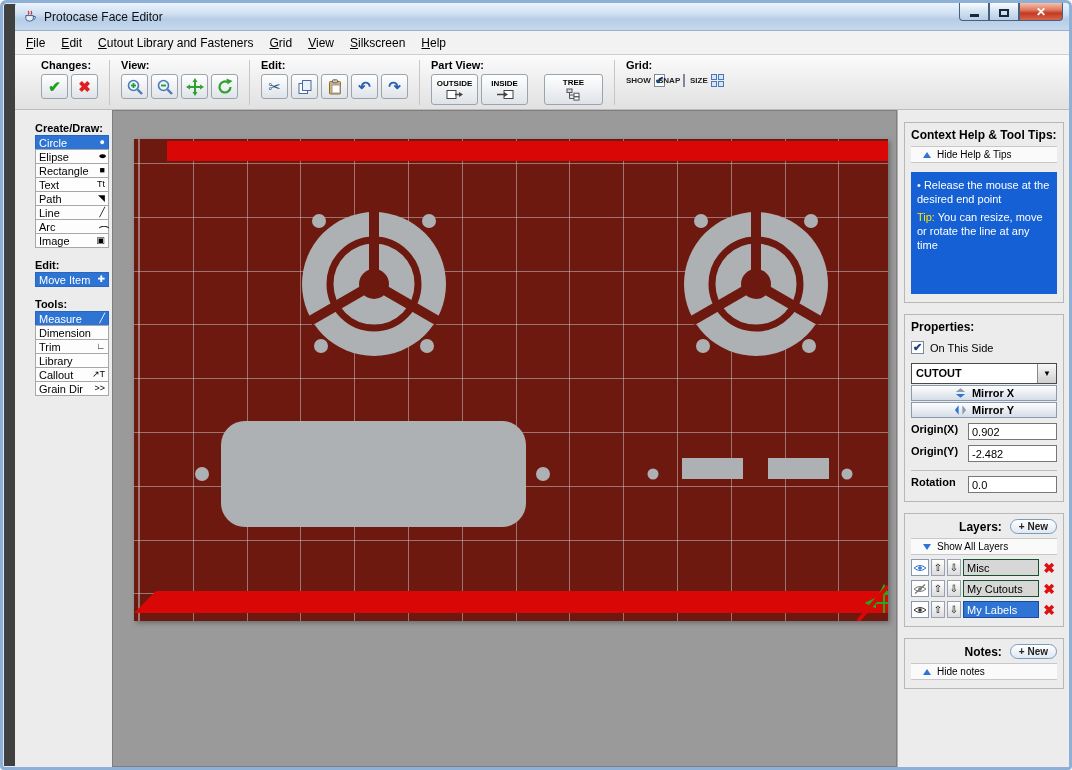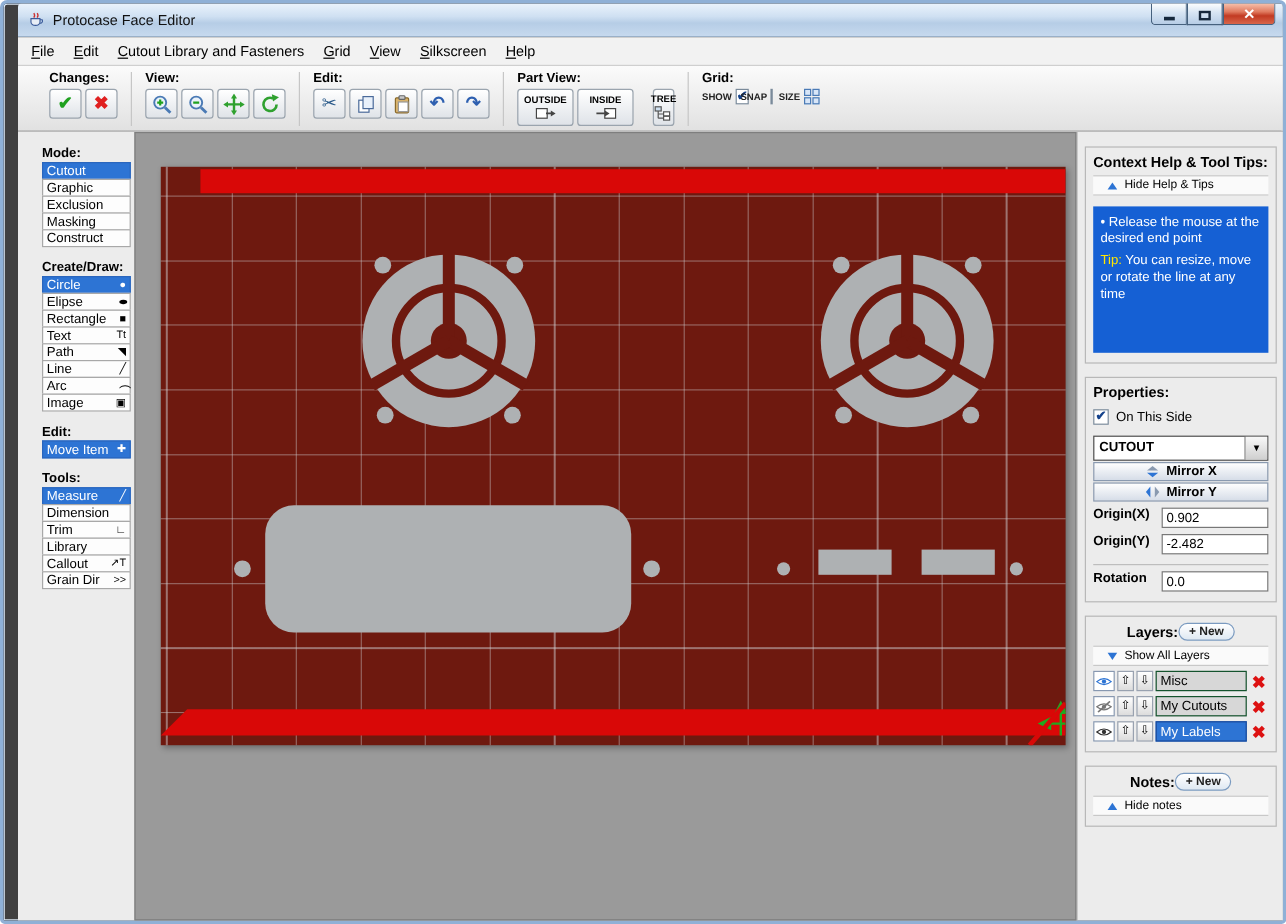--- a/index.html
+++ b/index.html
@@ -38,21 +38,21 @@
   .tbtns { display:flex; gap:3px; }
   .tbtn { width:27px; height:25px; border:1px solid #9aa4ae; border-radius:3px; cursor:pointer;
           background:linear-gradient(#ffffff,#dfe3e8); display:flex; align-items:center;
           justify-content:center; padding:0; }
   .glyph { font-size:15px; font-weight:bold; line-height:1; }
   .glyph.green { color:#1fa11f; } .glyph.red { color:#e02020; }
   .glyph.blue { color:#2d5fb0; } .glyph.steel { color:#2a5a8a; font-weight:normal; }
   .vsep { width:1px; align-self:stretch; background:#c6c6c6; margin:1px 11px 0; }
   .pv-btn { width:47px; height:31px; flex-direction:column; gap:1px; font-size:8px; font-weight:bold;
             font-family:inherit; }
-  .pv-btn.tree { width:18px; }
+  .pv-btn.tree { width:59px; }
   .grid-cols { display:flex; gap:6px; }
   .gcol { display:flex; flex-direction:row; align-items:center; gap:3px; width:26px; }
   .gcap { font-size:8px; font-weight:bold; color:#222; }
   .chk { width:13px; height:13px; background:#fff; border:1px solid #7a8a9a; display:inline-flex;
          align-items:center; justify-content:center; cursor:pointer; }
   .chk .mark { color:#15428b; font-size:11px; font-weight:bold; line-height:1; }
   .size-grid { display:grid; grid-template-columns:6px 6px; gap:1px; cursor:pointer; }
   .size-grid i { height:6px; border:1px solid #4a7ab5; background:#d8e6f8; }
 
   
@@ -78,21 +78,21 @@
              repeating-linear-gradient(90deg, rgba(205,205,208,.5) 0, rgba(205,205,208,.5) 1px, transparent 1px, transparent 53.8px),
              repeating-linear-gradient(180deg, rgba(205,205,208,.5) 0, rgba(205,205,208,.5) 1px, transparent 1px, transparent 53.8px);
            background-position:5px 0, 0 24px;
            box-shadow:2px 2px 5px rgba(0,0,0,.3); cursor:crosshair; }
   .panel-svg { position:absolute; inset:0; width:100%; height:100%; }
 
   
   .rightpanel { width:172px; flex:0 0 172px; padding:12px 5px 0 6px; border-left:1px solid #b2b2b2; }
   .rp-section { border:1px solid #b8b8b8; background:#ececec; padding:5px 6px 8px; margin-bottom:11px; }
   .rp-title { font-size:12px; font-weight:bold; }
-  .rp-head { display:flex; justify-content:center; align-items:center; margin-bottom:4px; }
+  .rp-head { display:flex; justify-content:flex-end; align-items:center; margin-bottom:4px;gap:8px; }
   .collapse-bar { display:flex; align-items:center; gap:6px; background:#fafafa; cursor:pointer;
                   border-top:1px solid #c8c8c8; border-bottom:1px solid #c8c8c8;
                   font-size:10px; padding:2px 4px 2px 12px; margin-top:4px; }
   .tri { width:0; height:0; border-left:4px solid transparent; border-right:4px solid transparent; }
   .tri.up { border-bottom:6px solid #2d74d4; }
   .tri.down { border-top:6px solid #2d74d4; }
   .help-box { background:#1560d4; color:#fff; font-size:11px; line-height:1.3;
               padding:6px 6px; margin-top:9px; min-height:122px; }
   .help-line { margin-bottom:3px; }
   .help-line.bullet::before { content:"• "; }
@@ -313,38 +313,20 @@
               <i></i>
             </span>
         </div>
       </div>
     </div>
   </div>
 
   <div class="main">
 
     <div class="sidebar">
-      <div class="sgroup">
-        <div class="slabel">Mode:</div>
-        <div class="side-item selected">
-            <span>Cutout</span>
-          </div>
-        <div class="side-item">
-            <span>Graphic</span>
-          </div>
-        <div class="side-item">
-            <span>Exclusion</span>
-          </div>
-        <div class="side-item">
-            <span>Masking</span>
-          </div>
-        <div class="side-item">
-            <span>Construct</span>
-          </div>
-      </div>
 
       <div class="sgroup">
         <div class="slabel">Create/Draw:</div>
         <div class="side-item selected">
             <span>Circle</span>
             <span class="iglyph">●</span>
           </div>
         <div class="side-item">
             <span>Elipse</span>
             <span class="iglyph wide">●</span>

